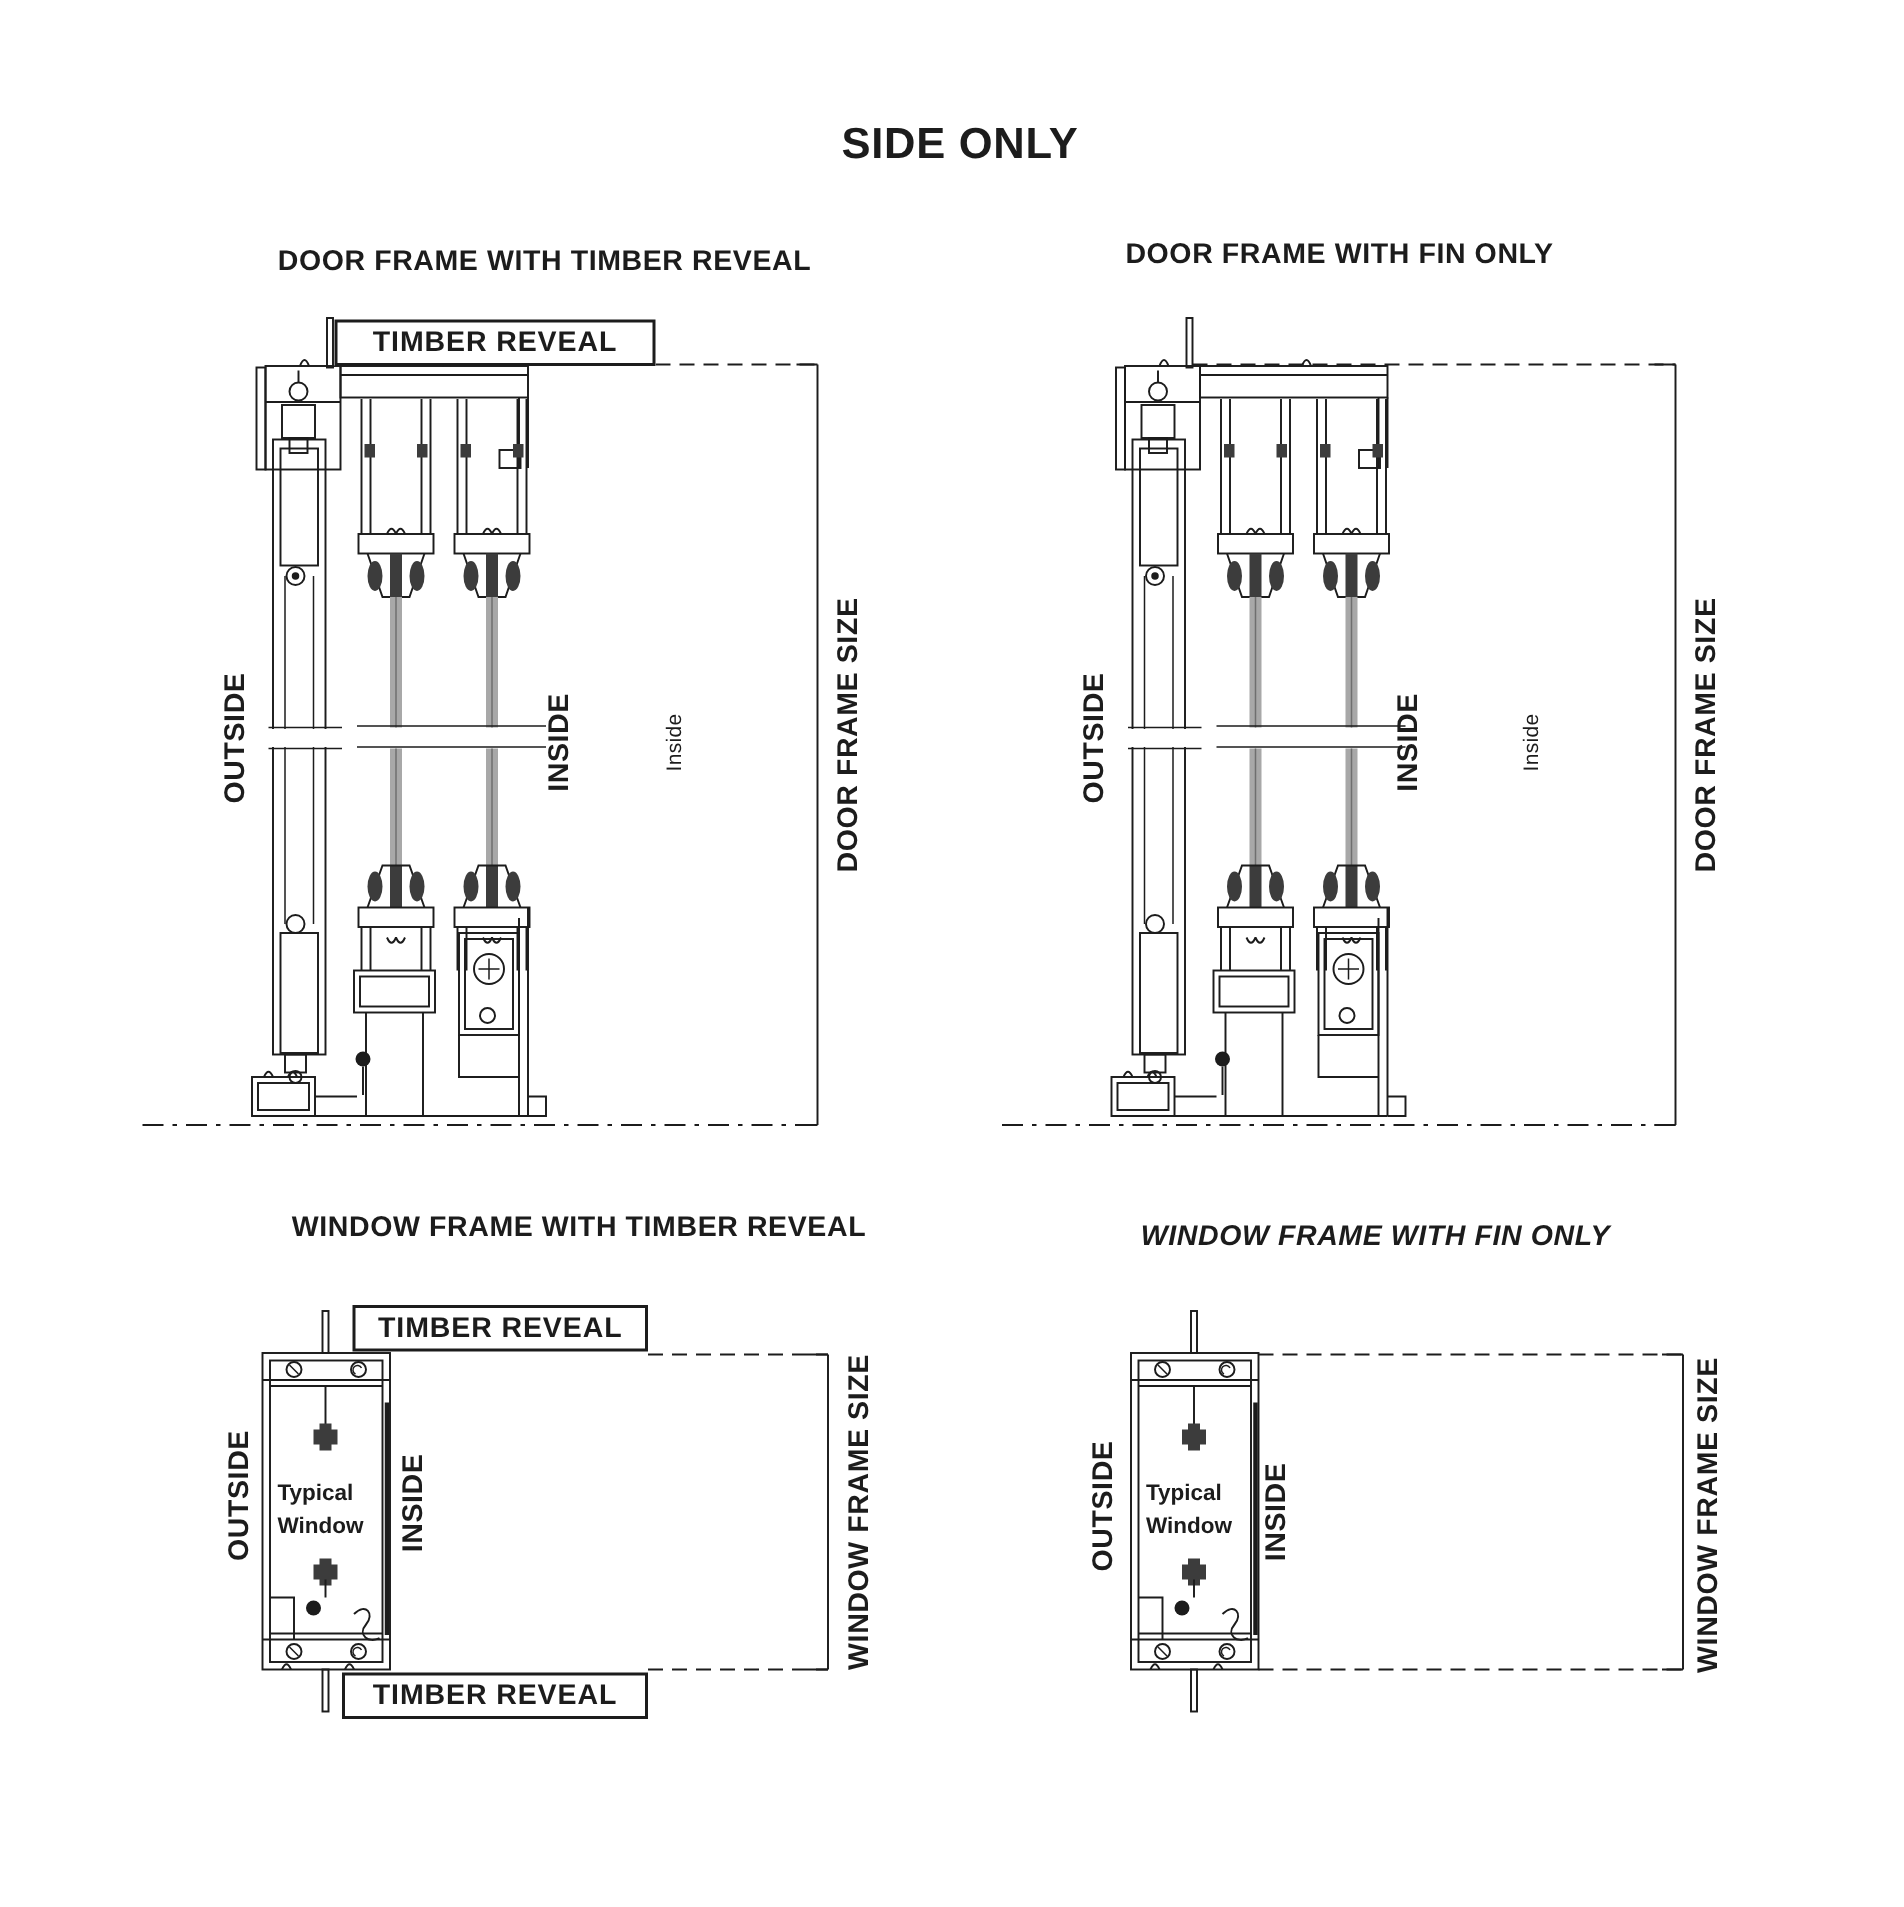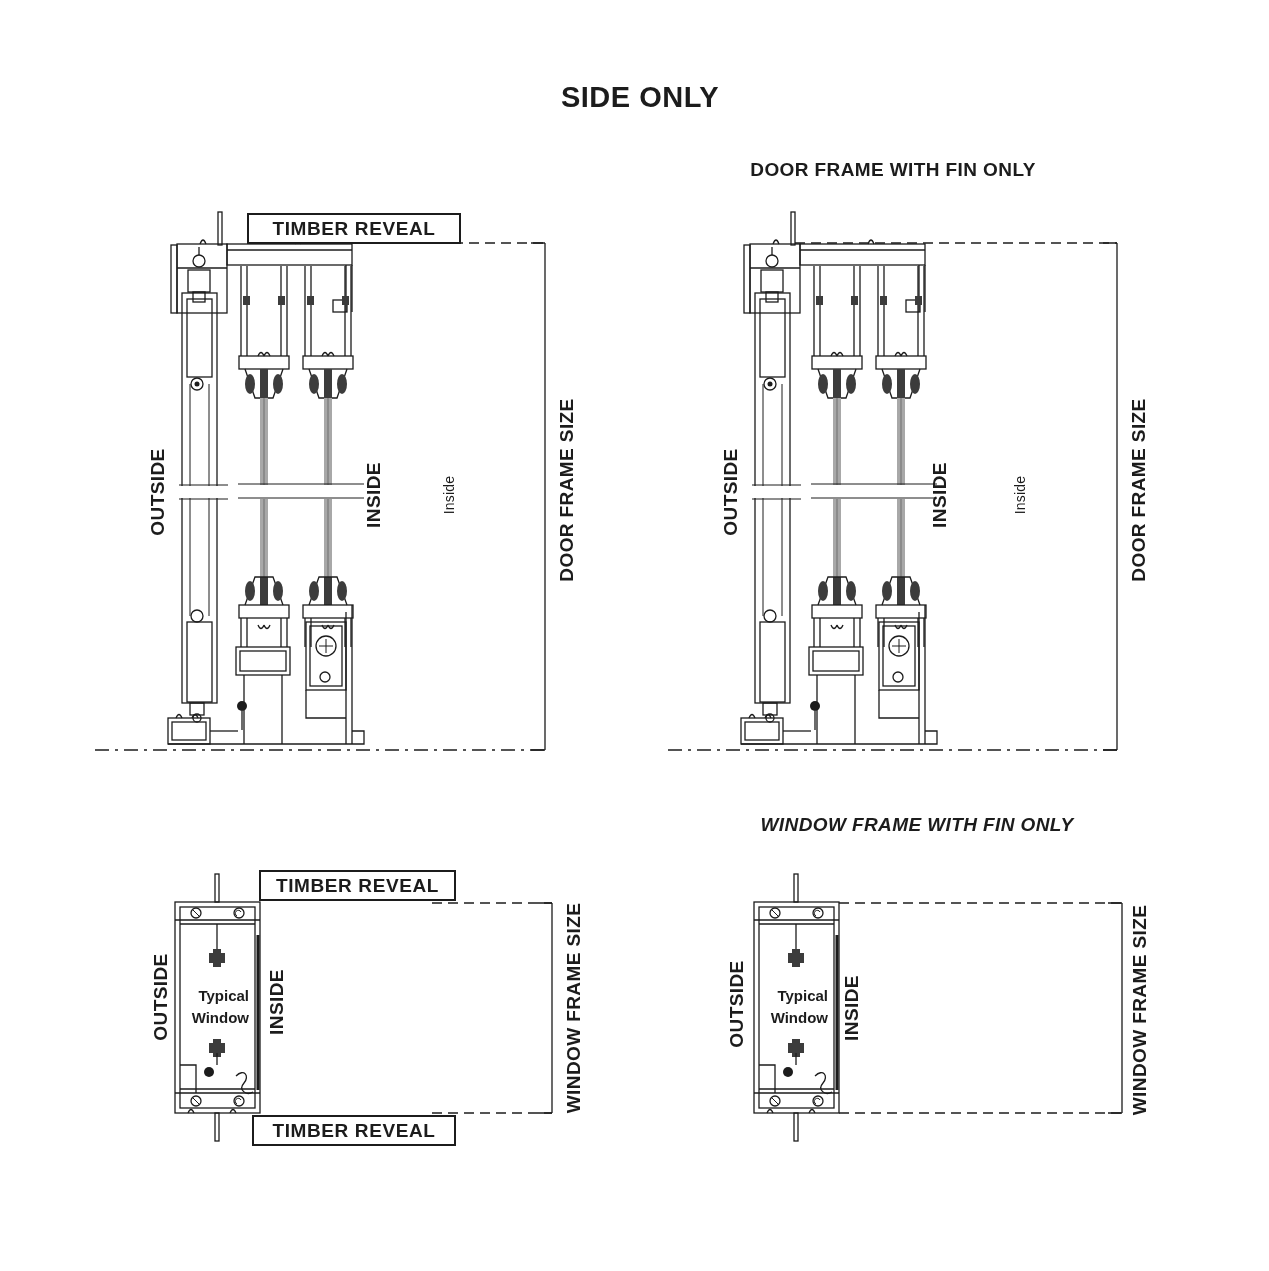--- a/index.html
+++ b/index.html
@@ -30,30 +30,30 @@
     position:absolute;transform:translate(-50%,-50%);
     font-size:29px;font-weight:bold;letter-spacing:.5px;white-space:nowrap;
   }
   .panel-title{
     position:absolute;transform:translateX(-50%);
     font-size:19px;font-weight:bold;letter-spacing:.4px;white-space:nowrap;line-height:1;
   }
   .reveal-box{
     position:absolute;background:var(--background);border:2.5px solid var(--line);
     display:flex;align-items:center;justify-content:center;
-    font-size:19px;font-weight:bold;letter-spacing:.6px;white-space:nowrap;box-sizing:border-box;margin-left:24px;
+    font-size:19px;font-weight:bold;letter-spacing:.6px;white-space:nowrap;box-sizing:border-box;
   }
   .vlabel{
     position:absolute;transform:translate(-50%,-50%) rotate(-90deg);
     font-size:19px;font-weight:bold;white-space:nowrap;line-height:1;letter-spacing:.4px;
   }
   .vlabel.note{font-size:14px;font-weight:normal;letter-spacing:.2px;}
   .typ-window{
     position:absolute;transform:translate(-50%,-50%);
-    width:64px;text-align:right;font-size:15px;font-weight:bold;line-height:1.45;
+    width:64px;text-align:left;font-size:15px;font-weight:bold;line-height:1.45;
   }
 </style>
 </head>
 <body>
 
 <div class="stage">
 
   <svg id="drawing" width="1269" height="1271" viewBox="0 0 1269 1271">
     <defs>
 
@@ -215,21 +215,23 @@
       <use href="#winSection" x="579"></use>
       <path class="ln dash" d="M839,903 H1122 M839,1113 H1122"></path>
       <g>
         <path class="ln" d="M1122,903 V1113 M1108,903 H1122 M1108,1113 H1122"></path>
       </g>
     </g>
   </svg>
 
   <div class="main-title" style="left:640px;top:97px;">SIDE ONLY</div>
 
+  <div class="panel-title" style="left:363px;top:165px;">DOOR FRAME WITH TIMBER REVEAL</div>
   <div class="panel-title" style="left:893px;top:160px;">DOOR FRAME WITH FIN ONLY</div>
+  <div class="panel-title" style="left:386px;top:809px;">WINDOW FRAME WITH TIMBER REVEAL</div>
   <div class="panel-title" style="left:917px;top:815px;font-style:italic;">WINDOW FRAME WITH FIN ONLY</div>
 
   <div class="reveal-box" style="left:223px;top:213px;width:214px;height:31px;">TIMBER REVEAL</div>
   <div class="reveal-box" style="left:235px;top:870px;width:197px;height:31px;">TIMBER REVEAL</div>
   <div class="reveal-box" style="left:228px;top:1115px;width:204px;height:31px;">TIMBER REVEAL</div>
 
   <div class="vlabel" style="left:157px;top:492px;">OUTSIDE</div>
   <div class="vlabel" style="left:373px;top:495px;">INSIDE</div>
   <div class="vlabel note" style="left:449px;top:495px;">Inside</div>
   <div class="vlabel" style="left:566px;top:490px;">DOOR FRAME SIZE</div>

